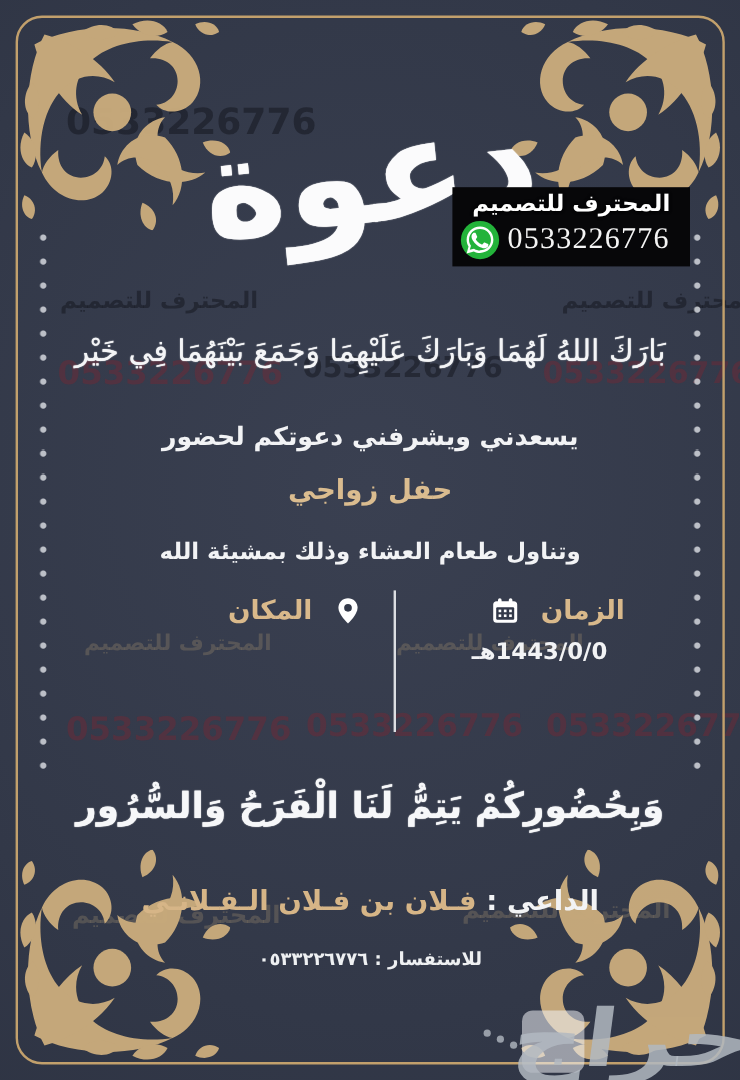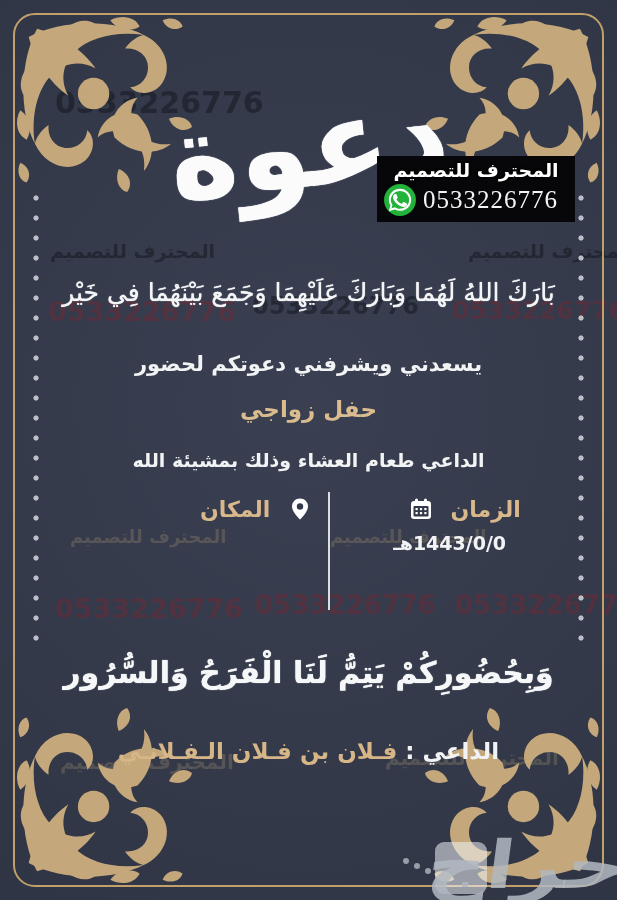--- a/index.html
+++ b/index.html
@@ -51,21 +51,21 @@
   .event{top:396px;font-size:23px;font-weight:bold;color:#dabc8f;}
   .dinner{top:449px;font-size:19px;font-weight:bold;color:#f2f3f5;}
   .closing{top:655px;font-size:30px;font-weight:bold;color:#f6f7f9;text-shadow:0 0 1px #fff;letter-spacing:-.5px;}
   .host{top:738px;font-size:23px;font-weight:bold;}
   .host .host-label{color:#f2f3f5;}
   .host .host-name{color:#d6b587;}
   .inquiry{top:790px;font-size:15px;font-weight:bold;color:#eef0f2;}
   
   .details{position:absolute;top:492px;left:48px;right:48px;height:122px;direction:rtl;display:flex;}
   .col-time{width:46%;display:flex;flex-direction:column;align-items:center;}
-  .col-place{width:54%;display:flex;flex-direction:column;align-items:flex-start;padding-right:16px;box-sizing:border-box;}
+  .col-place{width:54%;display:flex;flex-direction:column;align-items:flex-start;padding-right:26px;box-sizing:border-box;}
   .divider{width:2px;background:#dcdee2;height:118px;align-self:flex-start;}
   .det-header{display:flex;align-items:center;gap:18px;height:34px;}
   .det-label{color:#d9b98b;font-weight:bold;font-size:22px;}
   .det-icon{width:24px;height:24px;}
   .det-line{color:#f2f3f5;font-weight:bold;font-size:20px;margin-top:10px;white-space:nowrap;}
   .det-sub{color:#f2f3f5;font-size:19px;font-weight:bold;margin-top:6px;white-space:nowrap;}
   .col-time .det-header{align-self:center;margin-right:-30px;}
 </style>
 </head>
 <body>
@@ -135,21 +135,21 @@
         <path fill="#fff" d="M12.7 10.9c-.25-.55-.5-.56-.73-.57h-.62c-.22 0-.57.08-.87.4s-1.14 1.1-1.14 2.7 1.17 3.14 1.33 3.36 2.25 3.6 5.57 4.9c2.76 1.09 3.32.87 3.92.82.6-.06 1.93-.79 2.2-1.55.27-.76.27-1.41.19-1.55-.08-.14-.3-.22-.62-.38s-1.93-.95-2.23-1.06c-.3-.11-.52-.16-.73.16-.22.33-.84 1.06-1.03 1.27-.19.22-.38.25-.7.08-.33-.16-1.38-.51-2.62-1.62-.97-.86-1.62-1.93-1.81-2.25-.19-.33-.02-.5.14-.67.15-.15.33-.38.49-.57.16-.19.22-.33.33-.55.11-.22.05-.41-.03-.57-.08-.16-.71-1.77-1-2.41z"></path>
       </svg>
       <span class="badge-phone">0533226776</span>
     </div>
   </div>
 
   <div class="line blessing">بَارَكَ اللهُ لَهُمَا وَبَارَكَ عَلَيْهِمَا وَجَمَعَ بَيْنَهُمَا فِي خَيْر</div>
 
   <div class="line intro">يسعدني ويشرفني دعوتكم لحضور</div>
   <div class="line event">حفل زواجي</div>
-  <div class="line dinner">الداعي طعام العشاء وذلك بمشيئة الله</div>
+  <div class="line dinner">وتناول طعام العشاء وذلك بمشيئة الله</div>
 
   <div class="details">
     <div class="col-time">
       <div class="det-header">
         <span class="det-label">الزمان</span>
         <svg class="det-icon" viewBox="0 0 24 24">
           <rect x="2" y="4" width="20" height="18" rx="3" fill="#ffffff"></rect>
           <rect x="6" y="1.5" width="3" height="5" rx="1.5" fill="#ffffff"></rect>
           <rect x="15" y="1.5" width="3" height="5" rx="1.5" fill="#ffffff"></rect>
           <rect x="4.5" y="9" width="15" height="10.5" rx="1" fill="#333949"></rect>
@@ -178,20 +178,21 @@
   </div>
 
   <div class="line host">
     <span class="host-label">الداعي :</span>
     <span> </span>
     <span class="host-name">فـلان بن فـلان الـفـلانـي</span>
   </div>
 
   <div class="line closing">وَبِحُضُورِكُمْ يَتِمُّ لَنَا الْفَرَحُ وَالسُّرُور</div>
 
+  <div class="line inquiry">للاستفسار : ٠٥٣٣٢٢٦٧٧٦</div>
 
   <div class="haraj">
     <div class="haraj-dots"></div>
     <div class="haraj-box"></div>
     <div class="haraj-text">حراج</div>
   </div>
 
 </div>
 
 </body></html>

